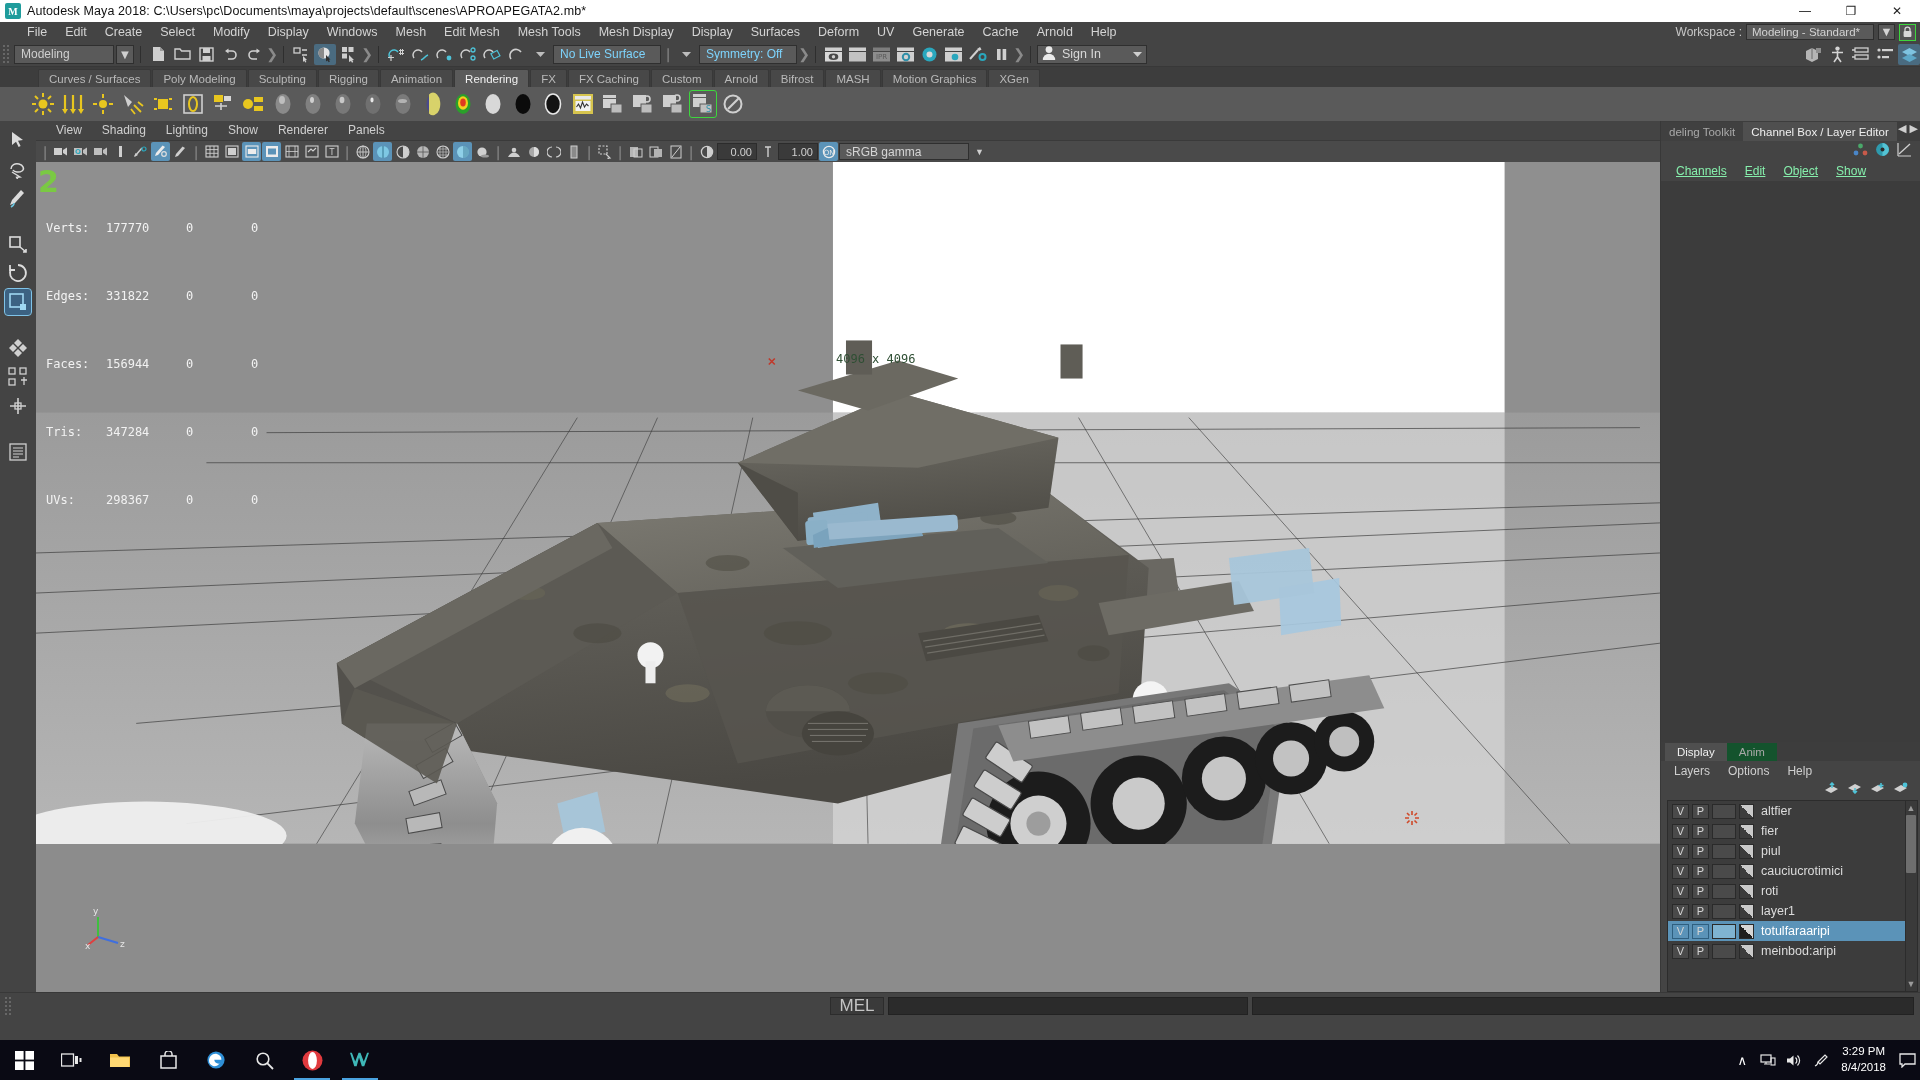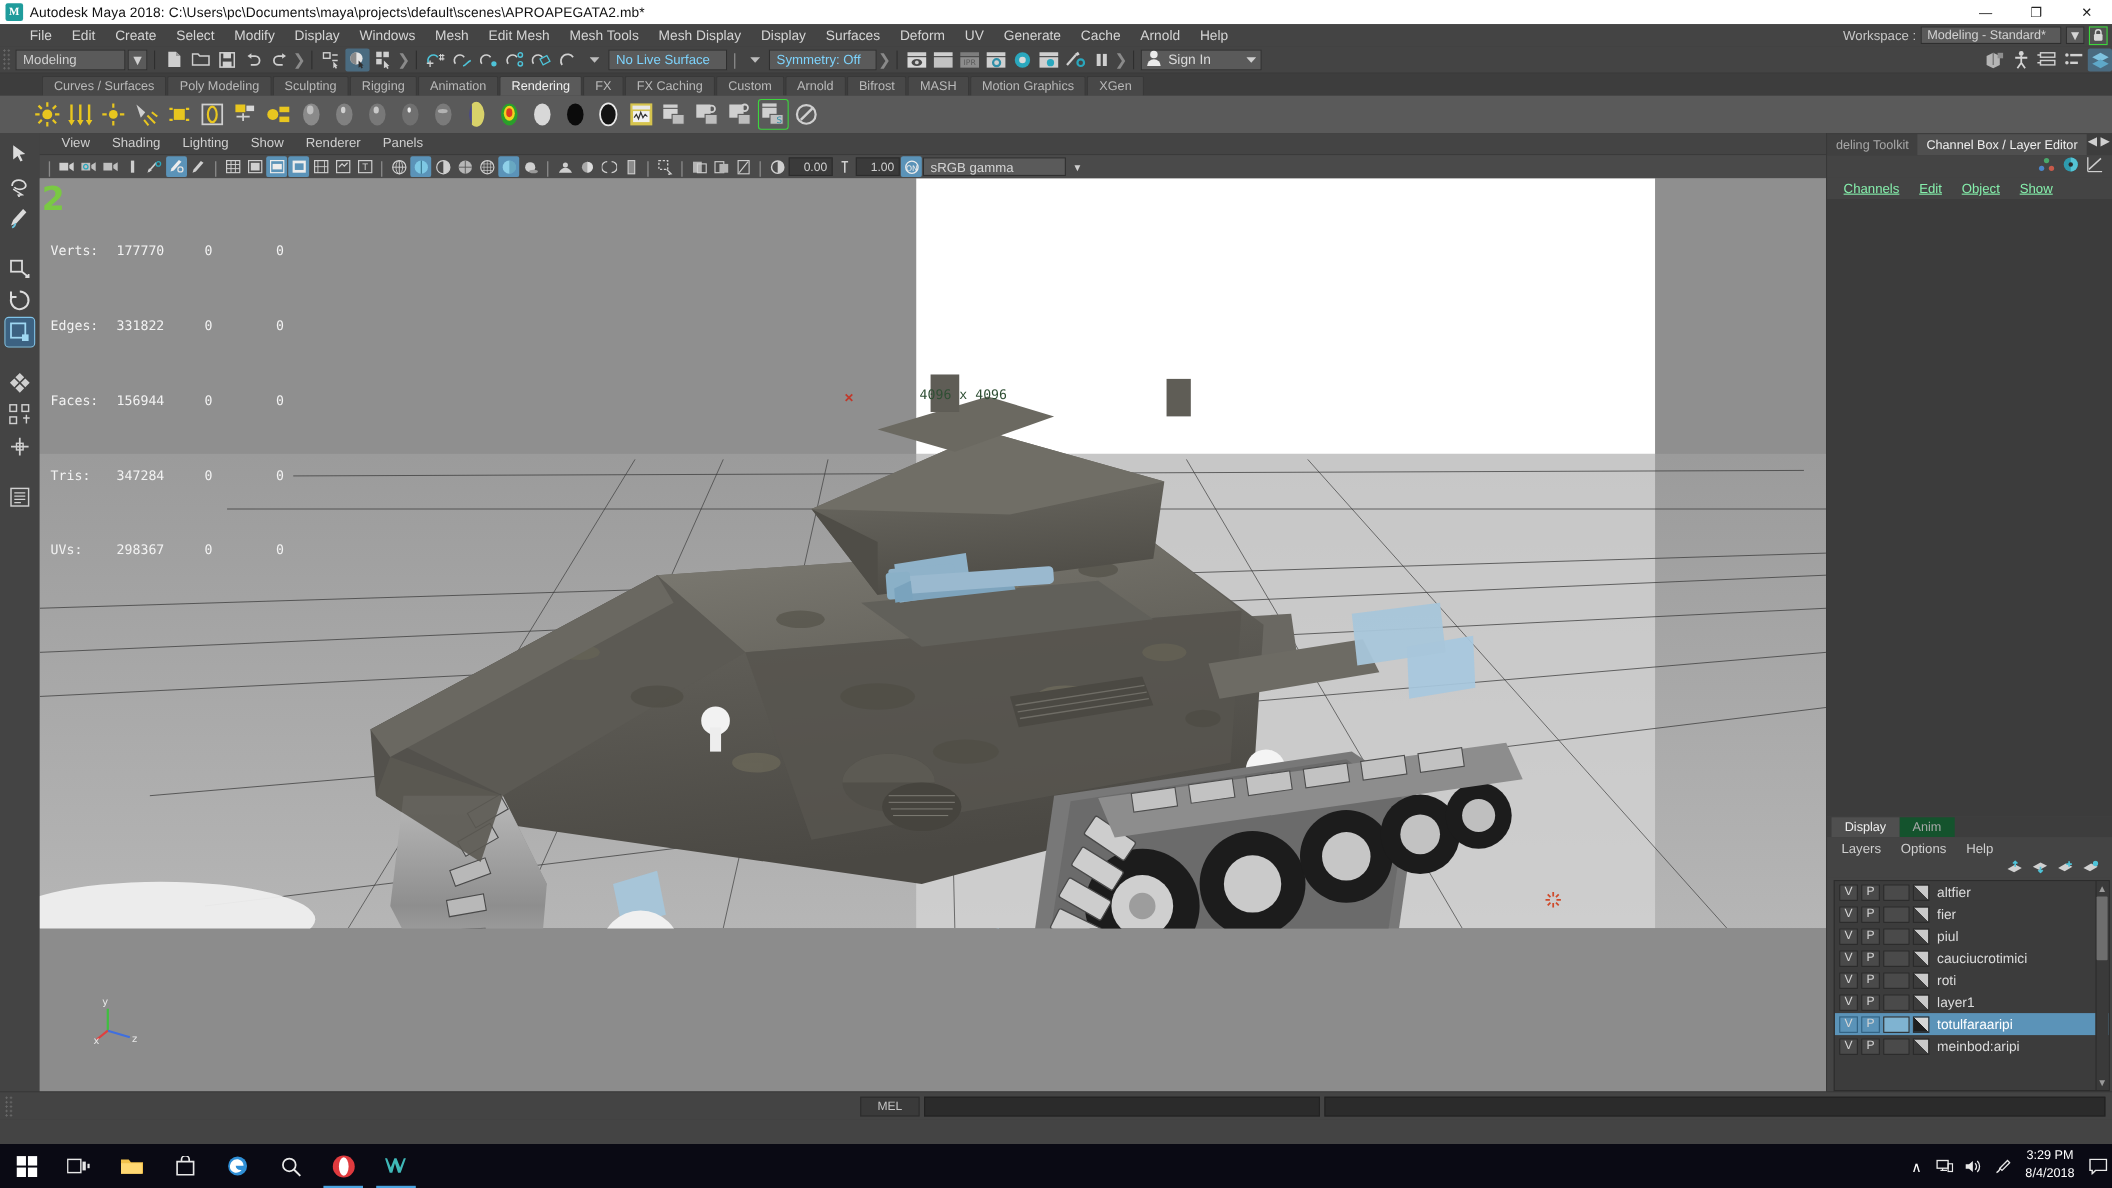--- a/index.html
+++ b/index.html
@@ -132,21 +132,21 @@
   .layerrow.sel .lcolor{background:#7fb3d1;}
   .lswatch{width:15px;height:15px;border:1px solid #2a2a2a;background:linear-gradient(45deg,#3c3c3c 50%,#c9c9c9 50%);}
   .layerrow.sel .lswatch{background:linear-gradient(45deg,#1f1f1f 50%,#d6d6d6 50%);}
   .lname{padding-left:4px;white-space:nowrap;overflow:hidden;}
   .lscroll{position:absolute;right:0;top:0;width:12px;height:100%;background:#3a3a3a;border-left:1px solid #2c2c2c;}
   .lthumb{position:absolute;right:1px;top:14px;width:10px;height:58px;background:#6e6e6e;border-radius:1px;}
   .lsa{position:absolute;right:1px;width:10px;height:12px;color:#9a9a9a;font-size:9px;display:flex;align-items:center;justify-content:center;}
 
   
   .cmdline{height:26px;background:#444;display:flex;align-items:center;flex:0 0 26px;border-top:1px solid #383838;padding-left:4px;gap:4px;}
-  .melbox{width:54px;height:18px;background:#3a3a3a;border:1px solid #2c2c2c;color:#c4c4c4;font-size:11px;display:flex;align-items:center;justify-content:center;}
+  .melbox{width:54px;height:18px;background:#3a3a3a;border:1px solid #2c2c2c;color:#c4c4c4;font-size:17px;display:flex;align-items:center;justify-content:center;margin-left:48px;}
   .cmdinput{flex:0 0 360px;height:18px;background:#2b2b2b;border:1px solid #222;}
   .cmdout{flex:1;height:18px;background:#2b2b2b;border:1px solid #222;margin-right:6px;}
   .helpline{height:22px;background:#444;flex:0 0 22px;}
 
   
   .taskbar{height:40px;background:#0a0a14;display:flex;align-items:center;flex:0 0 40px;position:relative;}
   .tbitem{width:48px;height:40px;display:flex;align-items:center;justify-content:center;position:relative;}
   .tbitem.active::after{content:"";position:absolute;bottom:0;left:6px;right:6px;height:2px;background:#4aa3e0;}
   .tray{position:absolute;right:0;top:0;height:40px;display:flex;align-items:center;gap:0;color:#fff;font-size:11px;}
   .trayicon{width:26px;height:40px;display:flex;align-items:center;justify-content:center;}

